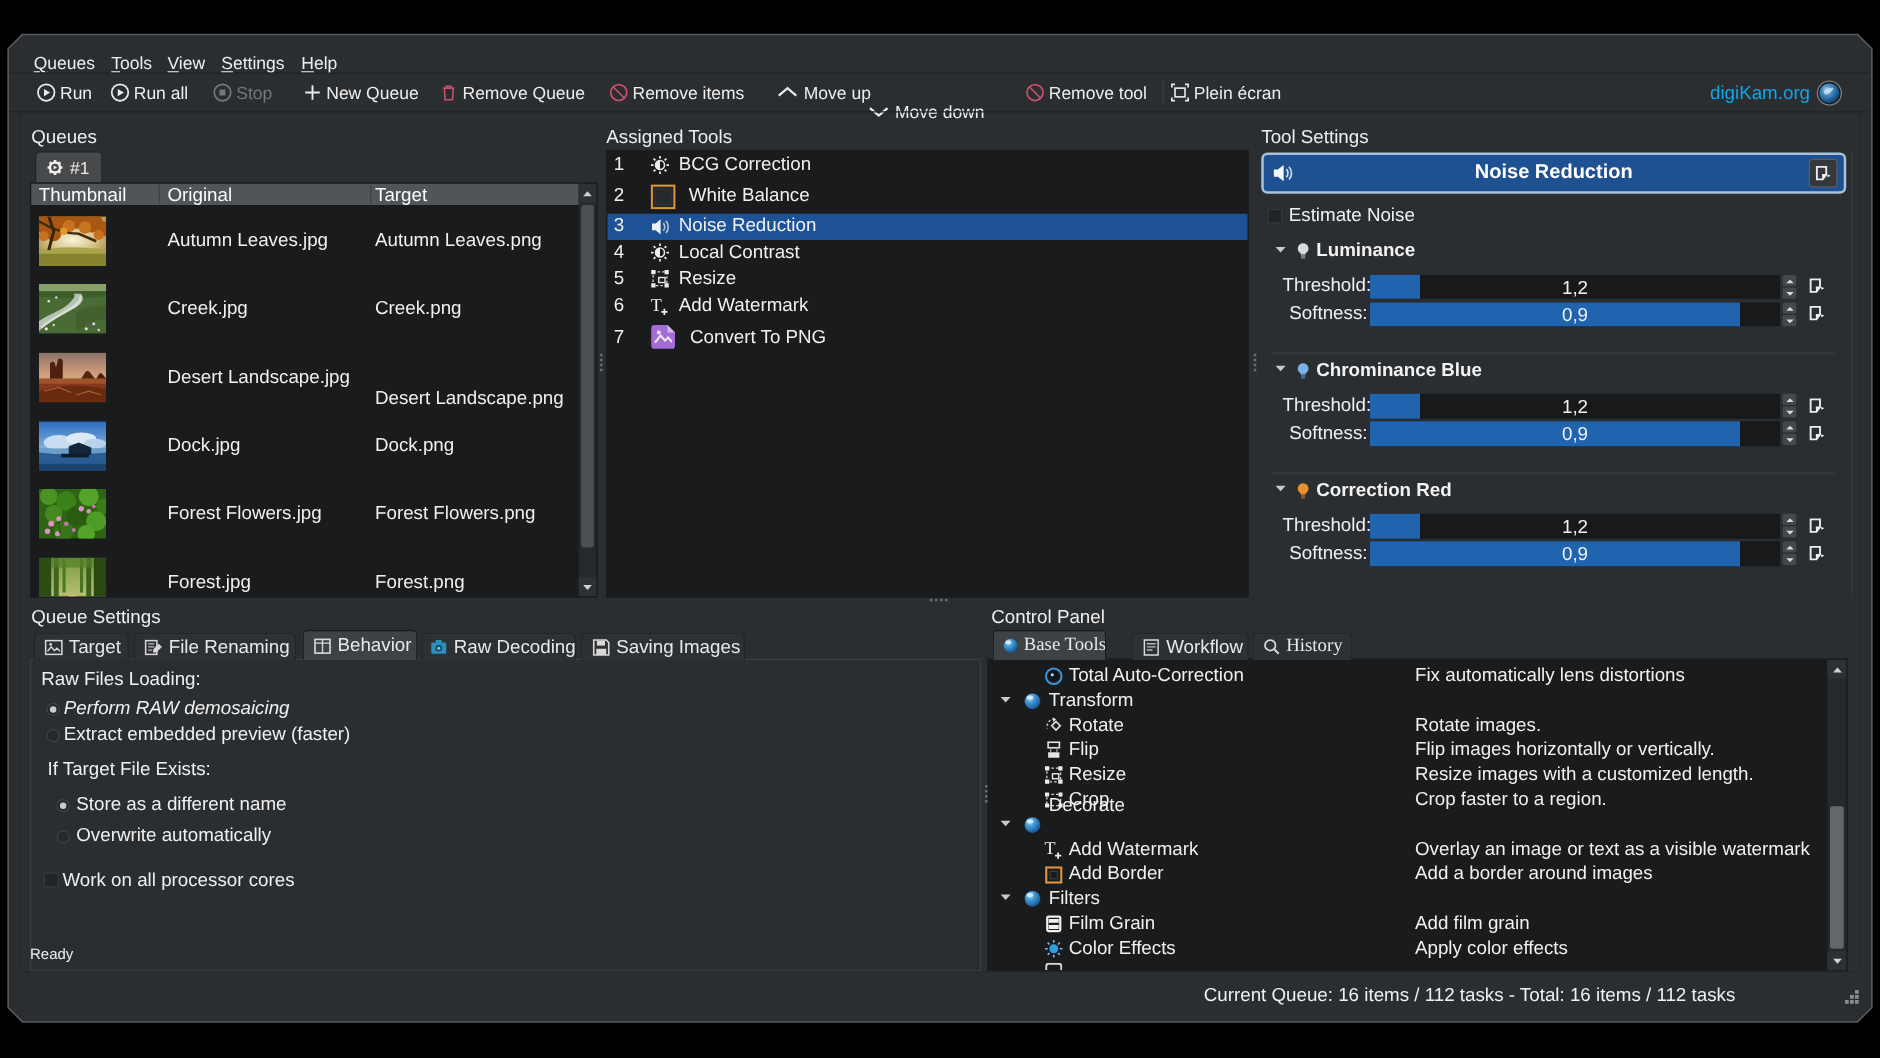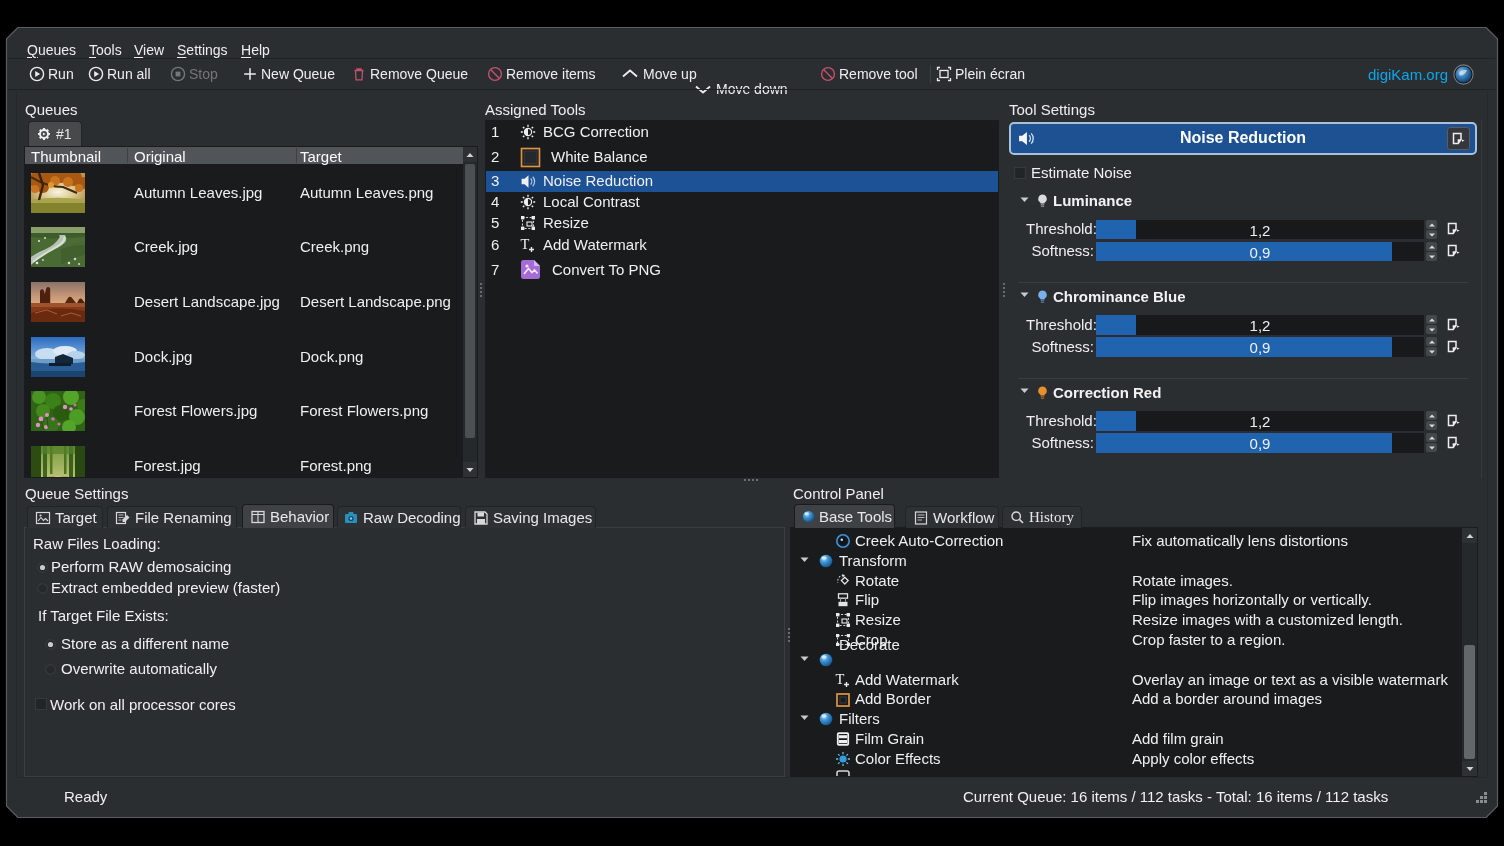--- a/index.html
+++ b/index.html
@@ -216,21 +216,21 @@
         <path d="M9 21V9.5c0-2.5 3.5-3 4-.5l.8 3l1.4-5.5c.6-2.4 4-2 4 .5V21z" fill="#4e2010"></path>
         <path d="M34 21l3-5c1-1.6 3-1.6 4 0l4 5z" fill="#55250f"></path>
         <path d="M46 21l2-3.4c.8-1.4 2.4-1.4 3.2 0l2.8 3.4z" fill="#4a2210"></path>
         <path d="M0 21h54v5c-20 2.5-36 2.5-54 0z" fill="#a0522a"></path>
         <path d="M0 25h54v15H0z" fill="#86391b"></path>
         <path d="M0 31c14-5 32-6 54-2v11H0z" fill="#692a10"></path>
         <path d="M4 31l12-3l10 4M30 34l10-3l10 3" stroke="#a85f33" stroke-width="1" fill="none"></path>
       </svg>
     </div>
 <span class="abs txt15" style="left:134px;top:293px;">Desert Landscape.jpg</span>
-<span class="abs txt15" style="left:300px;top:293px;">Desert Landscape.png</span>
+<span class="abs txt15" style="left:300px;top:310px;">Desert Landscape.png</span>
 <div class="abs" style="left:31px;top:337px;width:54px;height:40px;overflow:hidden;">
       <svg width="54" height="40" viewBox="0 0 54 40">
         <defs>
           <linearGradient id="dksky" x1="0" y1="0" x2="0" y2="1">
             <stop offset="0%" stop-color="#2a6cc0"></stop>
             <stop offset="100%" stop-color="#8cb8e2"></stop>
           </linearGradient>
         </defs>
         <rect width="54" height="24" fill="url(#dksky)"></rect>
         <ellipse cx="16" cy="17" rx="12" ry="6" fill="#c8ddf0"></ellipse>
@@ -612,42 +612,42 @@
         <rect x="4.5" y="2.5" width="6.5" height="4" fill="#d8d8d8"></rect>
         <rect x="4" y="9" width="8" height="5" fill="#d8d8d8"></rect>
       </svg>
       <span>Saving Images</span>
     </div>
 <span class="abs txt15" style="left:33px;top:535px;">Raw Files Loading:</span>
 <svg class="abs" style="left:36.5px;top:561.5px;" width="11" height="11" viewBox="0 0 11 11">
       <circle cx="5.5" cy="5.5" r="4.8" fill="#26292c" stroke="#3e4246" stroke-width="0.9"></circle>
       <circle cx="5.5" cy="5.5" r="2.6" fill="#c8cbce"></circle>
     </svg>
-<span class="abs txt15" style="left:51px;top:558px;">Perform RAW demosaicing</span>
+<span class="abs txt15" style="left:51px;top:558px;font-style:italic;">Perform RAW demosaicing</span>
 <svg class="abs" style="left:36.5px;top:582.5px;" width="11" height="11" viewBox="0 0 11 11">
       <circle cx="5.5" cy="5.5" r="4.8" fill="#26292c" stroke="#3e4246" stroke-width="0.9"></circle>
     </svg>
 <span class="abs txt15" style="left:51px;top:579px;">Extract embedded preview (faster)</span>
 <span class="abs txt15" style="left:38px;top:607px;">If Target File Exists:</span>
 <svg class="abs" style="left:45px;top:638.5px;" width="11" height="11" viewBox="0 0 11 11">
       <circle cx="5.5" cy="5.5" r="4.8" fill="#26292c" stroke="#3e4246" stroke-width="0.9"></circle>
       <circle cx="5.5" cy="5.5" r="2.6" fill="#c8cbce"></circle>
     </svg>
 <span class="abs txt15" style="left:61px;top:635px;">Store as a different name</span>
 <svg class="abs" style="left:45px;top:663.5px;" width="11" height="11" viewBox="0 0 11 11">
       <circle cx="5.5" cy="5.5" r="4.8" fill="#26292c" stroke="#3e4246" stroke-width="0.9"></circle>
     </svg>
 <span class="abs txt15" style="left:61px;top:660px;">Overwrite automatically</span>
 <div class="abs" style="left:35px;top:698px;width:12px;height:12px;background:#222528;border:1px solid #36393c;box-sizing:border-box;"></div>
 <span class="abs txt15" style="left:50px;top:696px;">Work on all processor cores</span>
 </div>
 
 <div id="cpanel">
 <div class="abs view" style="left:790px;top:527px;width:688px;height:250px;"></div>
-<div class="tab on" style="left:794px;top:504px;width:101px;">
+<div class="tab on" style="left:794px;top:504px;width:91px;font-family:Liberation Serif, serif;">
       <svg width="13" height="13" viewBox="0 0 14 14">
         <defs>
           <radialGradient id="bt" cx="35%" cy="30%" r="75%">
             <stop offset="0%" stop-color="#b8ddf5"></stop>
             <stop offset="40%" stop-color="#3f97d8"></stop>
             <stop offset="100%" stop-color="#14538e"></stop>
           </radialGradient>
         </defs>
         <circle cx="7" cy="7" r="6" fill="url(#bt)"></circle>
         <ellipse cx="5" cy="4" rx="2.4" ry="1.6" fill="#dceefa" opacity="0.85"></ellipse>
@@ -668,21 +668,21 @@
       </svg>
       <span>History</span>
     </div>
 <div class="abs" style="left:835px;top:533px;">
       <svg width="16" height="16" viewBox="0 0 16 16">
         <circle cx="8" cy="8" r="6.2" fill="none" stroke="#3f93d8" stroke-width="1.6"></circle>
         <circle cx="8" cy="8" r="3.8" fill="#0e161e"></circle>
         <circle cx="6.8" cy="6.8" r="1.2" fill="#cfe2f2"></circle>
       </svg>
     </div>
-<span class="abs txt15" style="left:855px;top:532px;">Creek Auto-Correction</span>
+<span class="abs txt15" style="left:855px;top:532px;">Total Auto-Correction</span>
 <span class="abs txt15" style="left:1132px;top:532px;">Fix automatically lens distortions</span>
 <div class="abs" style="left:800px;top:556px;">
       <svg width="9" height="7" viewBox="0 0 9 7">
         <path d="M0.5 1.5h8L4.5 6z" fill="#c8cacc"></path>
       </svg>
     </div>
 <div class="abs" style="left:819px;top:554px;">
       <svg width="14" height="14" viewBox="0 0 14 14">
         <defs>
           <radialGradient id="sp1" cx="35%" cy="30%" r="75%">
@@ -818,21 +818,21 @@
     </div>
 <div class="abs sbtn" style="left:1462px;top:761px;width:15px;height:15px;">
       <svg width="10" height="10" viewBox="0 0 10 10">
         <path d="M1.5 3L5 7l3.5-4z" fill="#d0d2d4"></path>
       </svg>
     </div>
 <div class="abs thumbbar" style="left:1464px;top:645px;width:11px;height:114px;background:#63676a;"></div>
 </div>
 
 <div id="statusbar">
-<span class="abs" style="left:24px;top:788px;font-size:15px;margin-left:40px;">Ready</span>
+<span class="abs" style="left:24px;top:756px;font-size:12px;">Ready</span>
 <span class="abs" style="left:963px;top:788px;font-size:15px;">Current Queue: 16 items / 112 tasks - Total: 16 items / 112 tasks</span>
 </div>
 
 <div id="extras">
     <div class="abs" style="left:836px;top:770px;width:14px;height:6px;overflow:hidden;">
       <svg width="14" height="14" viewBox="0 0 14 14">
         <rect x="1" y="1" width="12" height="12" rx="2" fill="none" stroke="#d8d8d8" stroke-width="1.5"></rect>
       </svg>
     </div>
     <div class="abs" style="left:16px;top:91px;width:1px;height:686px;background:#26292c;"></div>

